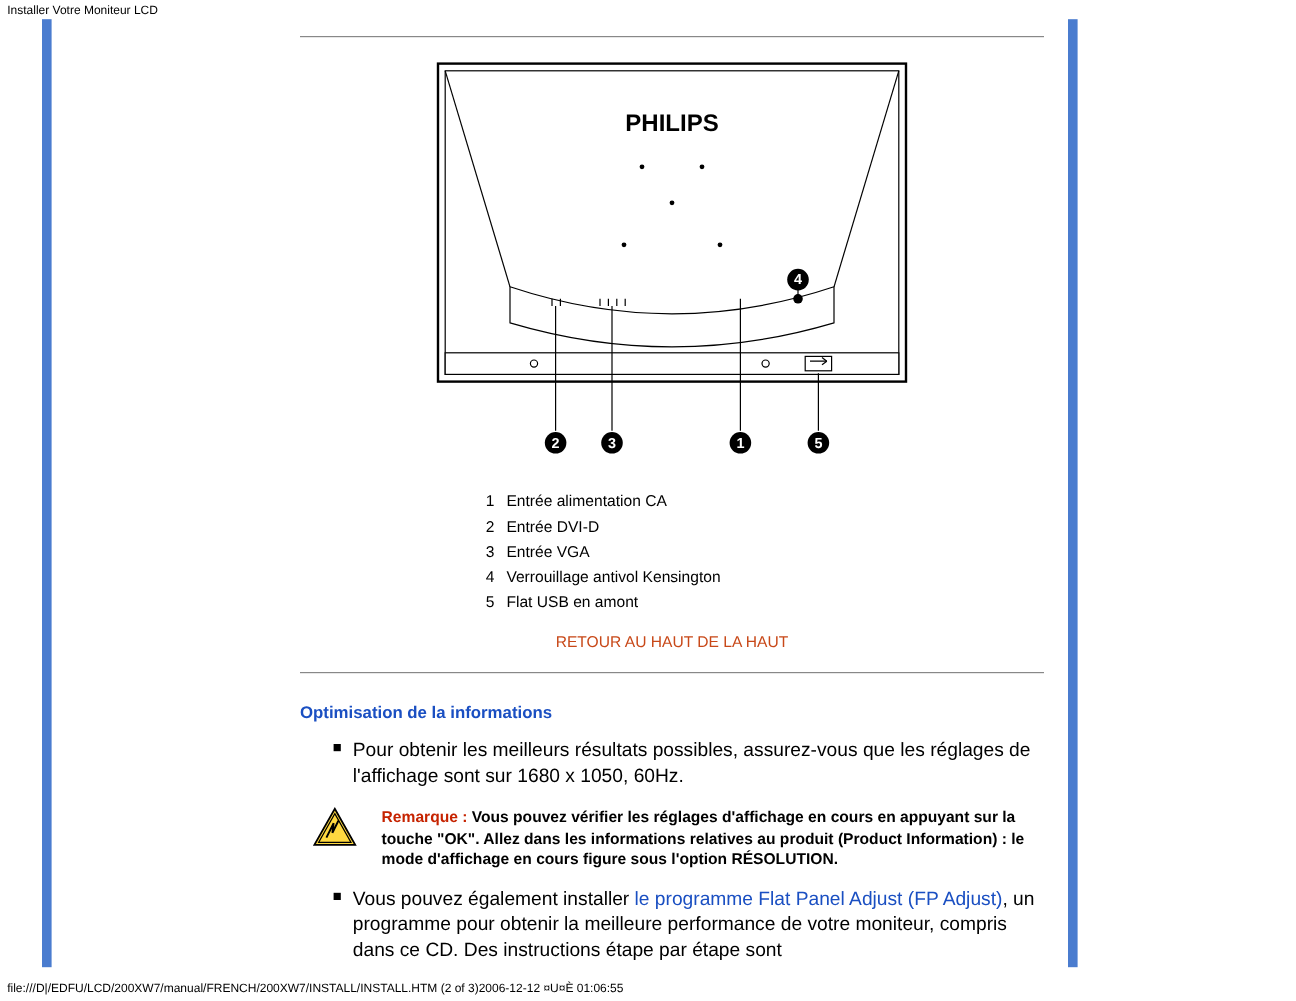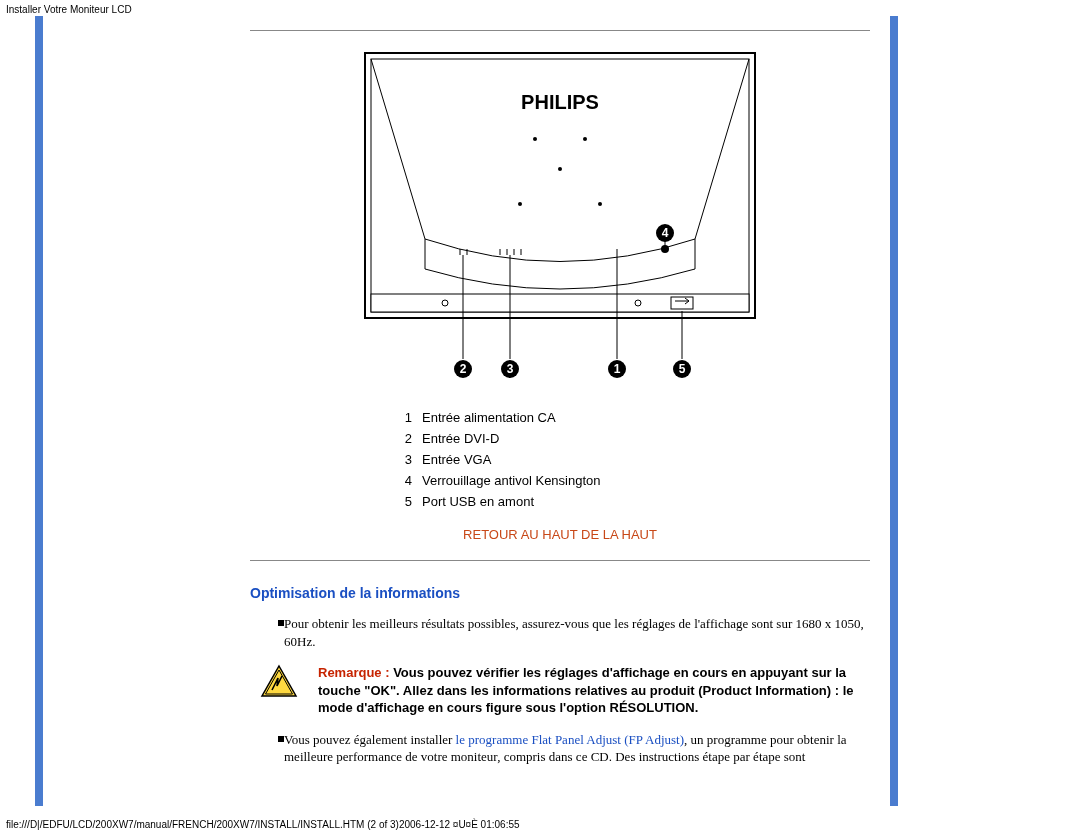--- a/index.html
+++ b/index.html
@@ -10,21 +10,21 @@
   .blue-bar-right { position: absolute; top: 16px; left: 890px; width: 8px; height: 790px; background: #4a7ccf; }
   .content { position: absolute; top: 20px; left: 250px; width: 620px; }
   .hr { border: none; border-top: 1px solid #888; margin: 10px 0 18px 0; }
   .hr2 { border: none; border-top: 1px solid #888; margin: 18px 0 24px 0; }
   .h-blue { color: #1a4fc2; font-weight: bold; font-size: 14px; margin-bottom: 14px; }
   .diagram-wrap { width: 410px; margin: 0 auto 18px auto; text-align: center; }
   .list-wrap { width: 320px; margin: 12px auto 8px auto; }
   .list-row { display: flex; gap: 10px; margin-bottom: 6px; font-size: 13px; }
   .list-num { width: 12px; text-align: right; }
   .back-link { color: #c84818; font-size: 13px; text-align: center; margin: 18px 0 12px 0; }
-  .bullet-item { display: flex; margin: 10px 0 14px 28px; font-size: 13px; line-height: 1.35; font-family: Liberation Serif, serif; }
+  .bullet-item { display: flex; gap: 10px; margin: 10px 0 14px 28px; font-size: 16px; line-height: 1.35; }
   .bullet-item .bullet { width: 6px; height: 6px; background: #000; border-radius: 0; margin-top: 5px; flex: 0 0 auto; }
   .bullet-item .text { flex: 1; }
   .note-block { display: flex; gap: 20px; margin: 8px 0 14px 10px; }
   .note-icon { flex: 0 0 auto; }
   .note-text { font-size: 13px; line-height: 1.35; font-weight: bold; }
   .note-text .lead { color: #c62300; font-weight: bold; }
   .blue-inline { color: #1a4fc2; margin-top: 26px; }
   .footer-path { position: absolute; bottom: 4px; left: 6px; font-size: 10px; color: #000; }
 </style>
 </head>
@@ -116,21 +116,21 @@
       <div class="list-row">
         <span class="list-num">3</span>
         <span>Entrée VGA</span>
       </div>
       <div class="list-row">
         <span class="list-num">4</span>
         <span>Verrouillage antivol Kensington</span>
       </div>
       <div class="list-row">
         <span class="list-num">5</span>
-        <span>Port USB en amont</span>
+        <span>Flat USB en amont</span>
       </div>
     </div>
 
     <div class="back-link">RETOUR AU HAUT DE LA HAUT</div>
 
     <hr class="hr2">
 
     <div class="h-blue">Optimisation de la informations</div>
 
     <div class="bullet-item">

